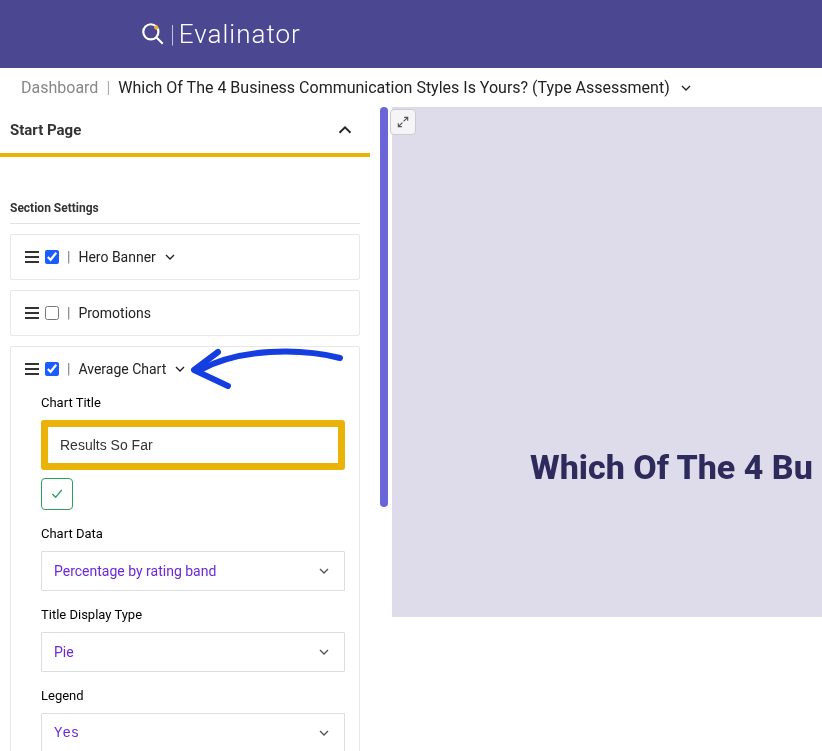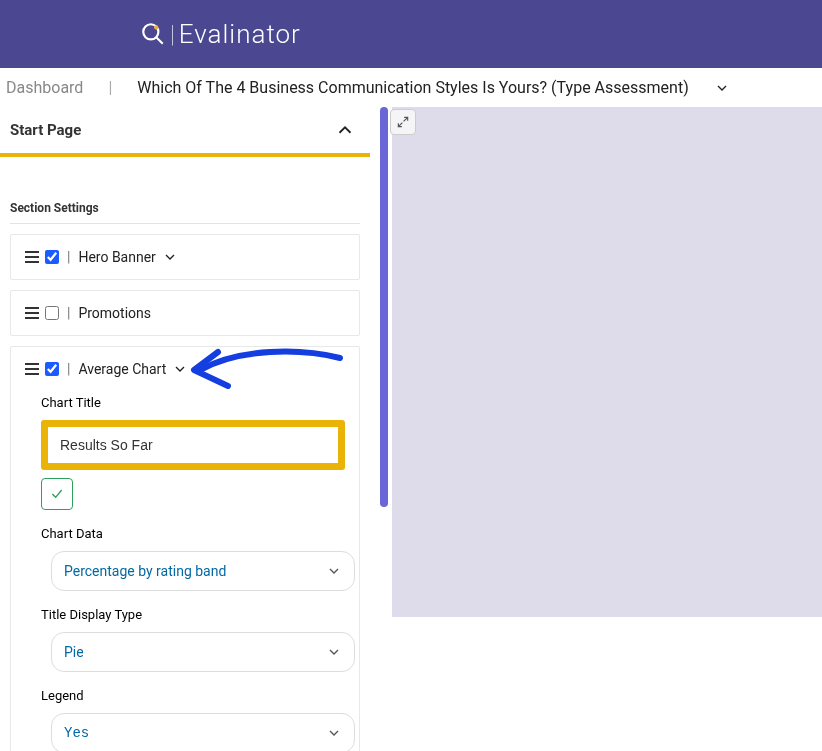--- a/index.html
+++ b/index.html
@@ -30,26 +30,26 @@
     font-weight: 500;
   }
   .logo-text {
     font-size: 26px;
     letter-spacing: 1px;
     font-weight: 300;
   }
 
   
   .breadcrumb {
-    padding: 10px 6px 10px 6px;
+    padding: 10px 6px 10px 21px;
     font-size: 16px;
     color: #222;
     display: flex;
     align-items: center;
-    gap: 25px;
+    gap: 8px;
   }
   .breadcrumb .dashboard-link { color: #888; }
   .breadcrumb .sep { color: #aaa; }
   .breadcrumb .title { color: #222; font-weight: 400; }
 
   
   .main {
     display: flex;
     height: calc(751px - 68px - 40px);
   }
@@ -122,29 +122,28 @@
     cursor: pointer;
   }
   .select-wrap {
     position: relative;
     margin-bottom: 16px;
   }
   .select-box {
     width: 100%;
     padding: 11px 12px;
     border: 1px solid #ddd;
-    border-radius: 13px;
+    border-radius: 1px;
     font-size: 14px;
-    color: #0369a1;
+    color: #6d28d9;
     background: #fff;
     display: flex;
     align-items: center;
     justify-content: space-between;
     cursor: pointer;
-    margin-left: 10px;
   }
 
   
   .right-col {
     flex: 1;
     position: relative;
     padding-left: 12px;
   }
   .scroll-bar {
     position: absolute;
@@ -335,19 +334,20 @@
 
   <div class="right-col">
     <div class="preview-canvas"></div>
     <div class="preview-lower"></div>
     <div class="scroll-bar"></div>
     <div class="expand-btn">
       <svg width="14" height="14" viewBox="0 0 24 24">
         <path d="M4 14v6h6M20 10V4h-6M4 20l7-7M20 4l-7 7" stroke="#555" stroke-width="2" fill="none"></path>
       </svg>
     </div>
+    <div class="preview-title">Which Of The 4 Bu</div>
   </div>
 </div>
 
 <svg class="annotation-arrow" width="170" height="60" viewBox="0 0 170 60">
   <path d="M160 16 C 120 6, 60 6, 20 28" stroke="#153ee0" stroke-width="6" fill="none" stroke-linecap="round"></path>
   <path d="M38 10 L 14 28 L 48 44" stroke="#153ee0" stroke-width="6" fill="none" stroke-linecap="round" stroke-linejoin="round"></path>
 </svg>
 
 </body></html>

